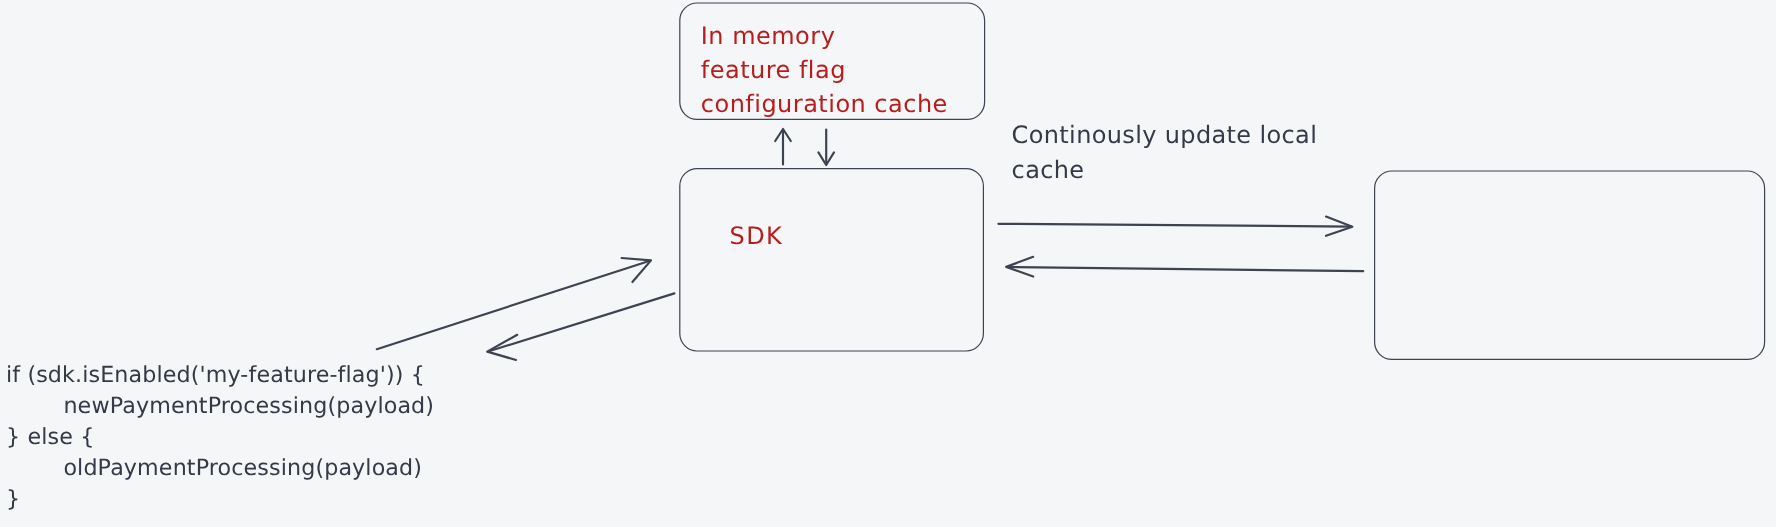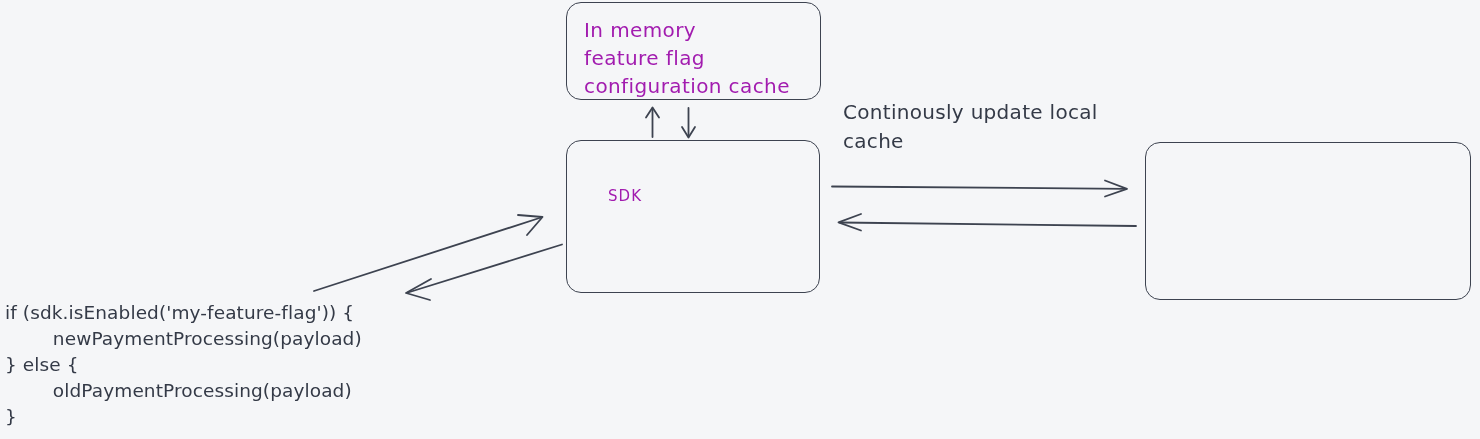--- a/index.html
+++ b/index.html
@@ -30,21 +30,21 @@
   }
   .node {
     position: absolute;
     box-sizing: border-box;
     border: 1.7px solid #3d4350;
     border-radius: 15px;
     background: #f5f6f8;
   }
   .node-label {
     position: absolute;
-    color: #a21caf;
+    color: #b91c1c;
     font-family: "DejaVu Sans", sans-serif;
     font-size: 20px;
     line-height: 28px;
     letter-spacing: 0.4px;
     white-space: pre;
   }
   #node-cache {
     left: 566px;
     top: 2px;
     width: 255px;
@@ -56,21 +56,21 @@
   }
   #node-sdk {
     left: 566px;
     top: 140px;
     width: 254px;
     height: 153px;
   }
   #label-sdk {
     left: 608px;
     top: 182px;
-    font-size: 15px;
+    font-size: 20px;
     letter-spacing: 1.1px;
   }
   #node-service {
     left: 1145px;
     top: 142px;
     width: 326px;
     height: 158px;
   }
   #label-service {
     left: 1170px;

